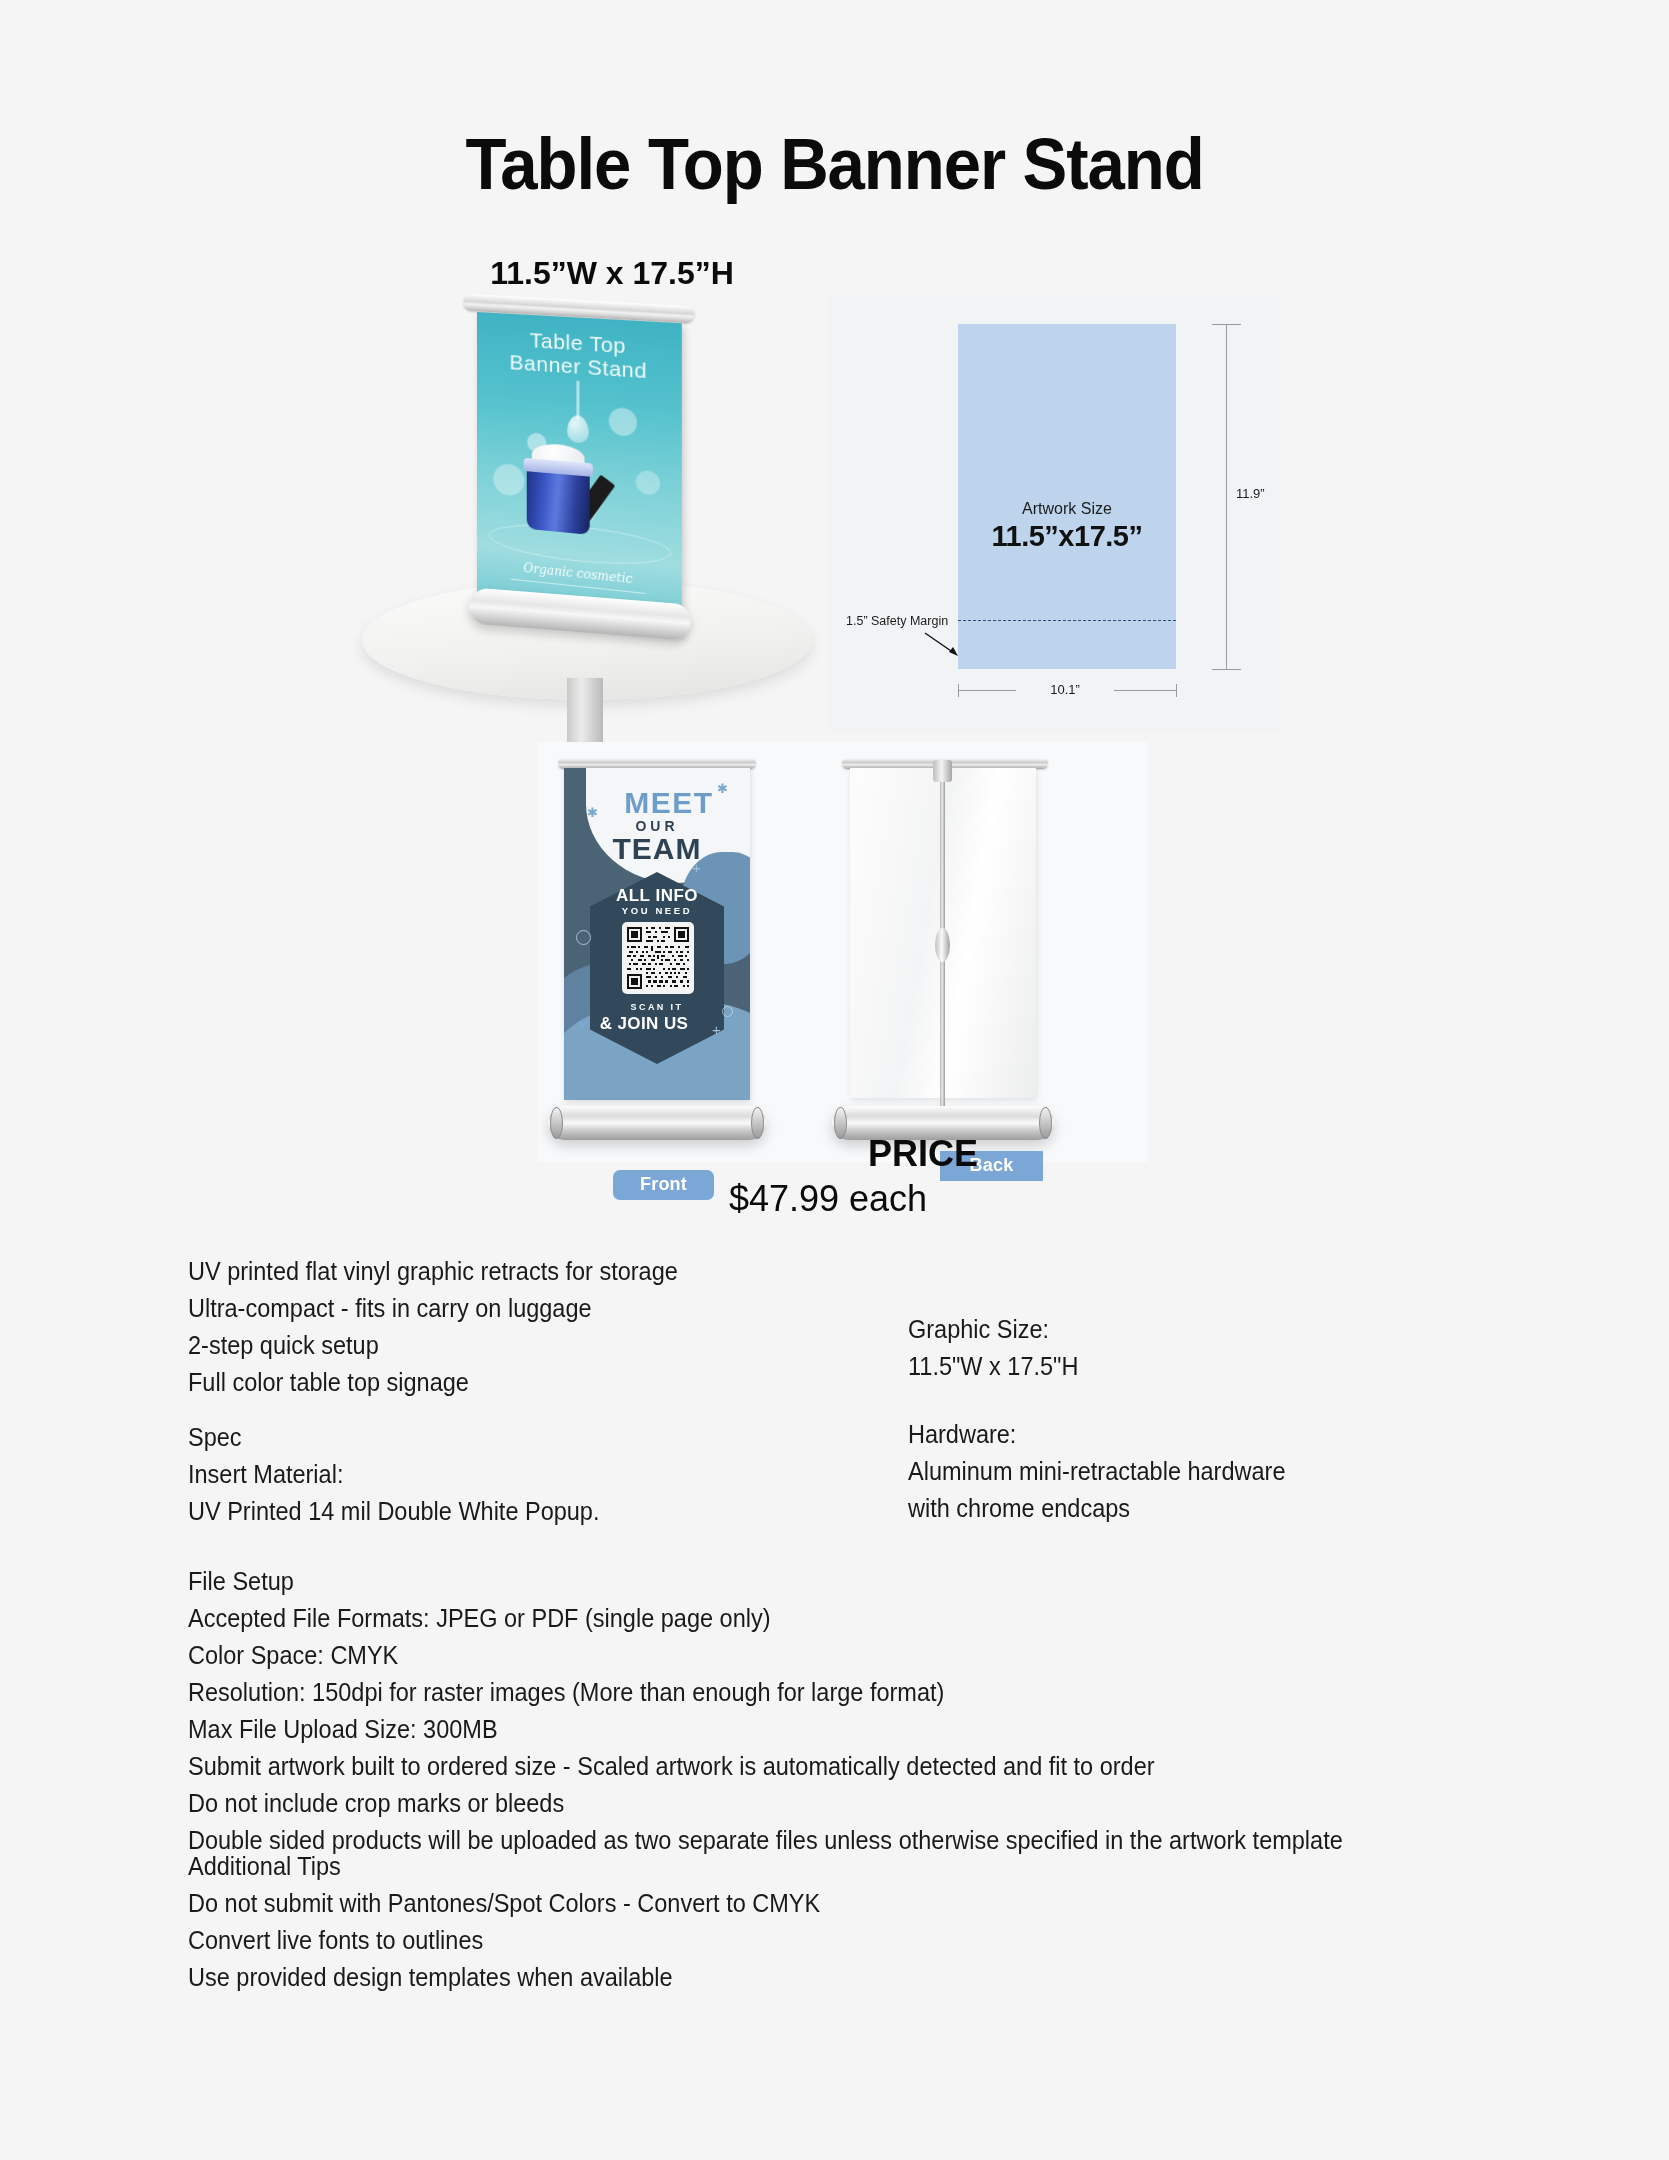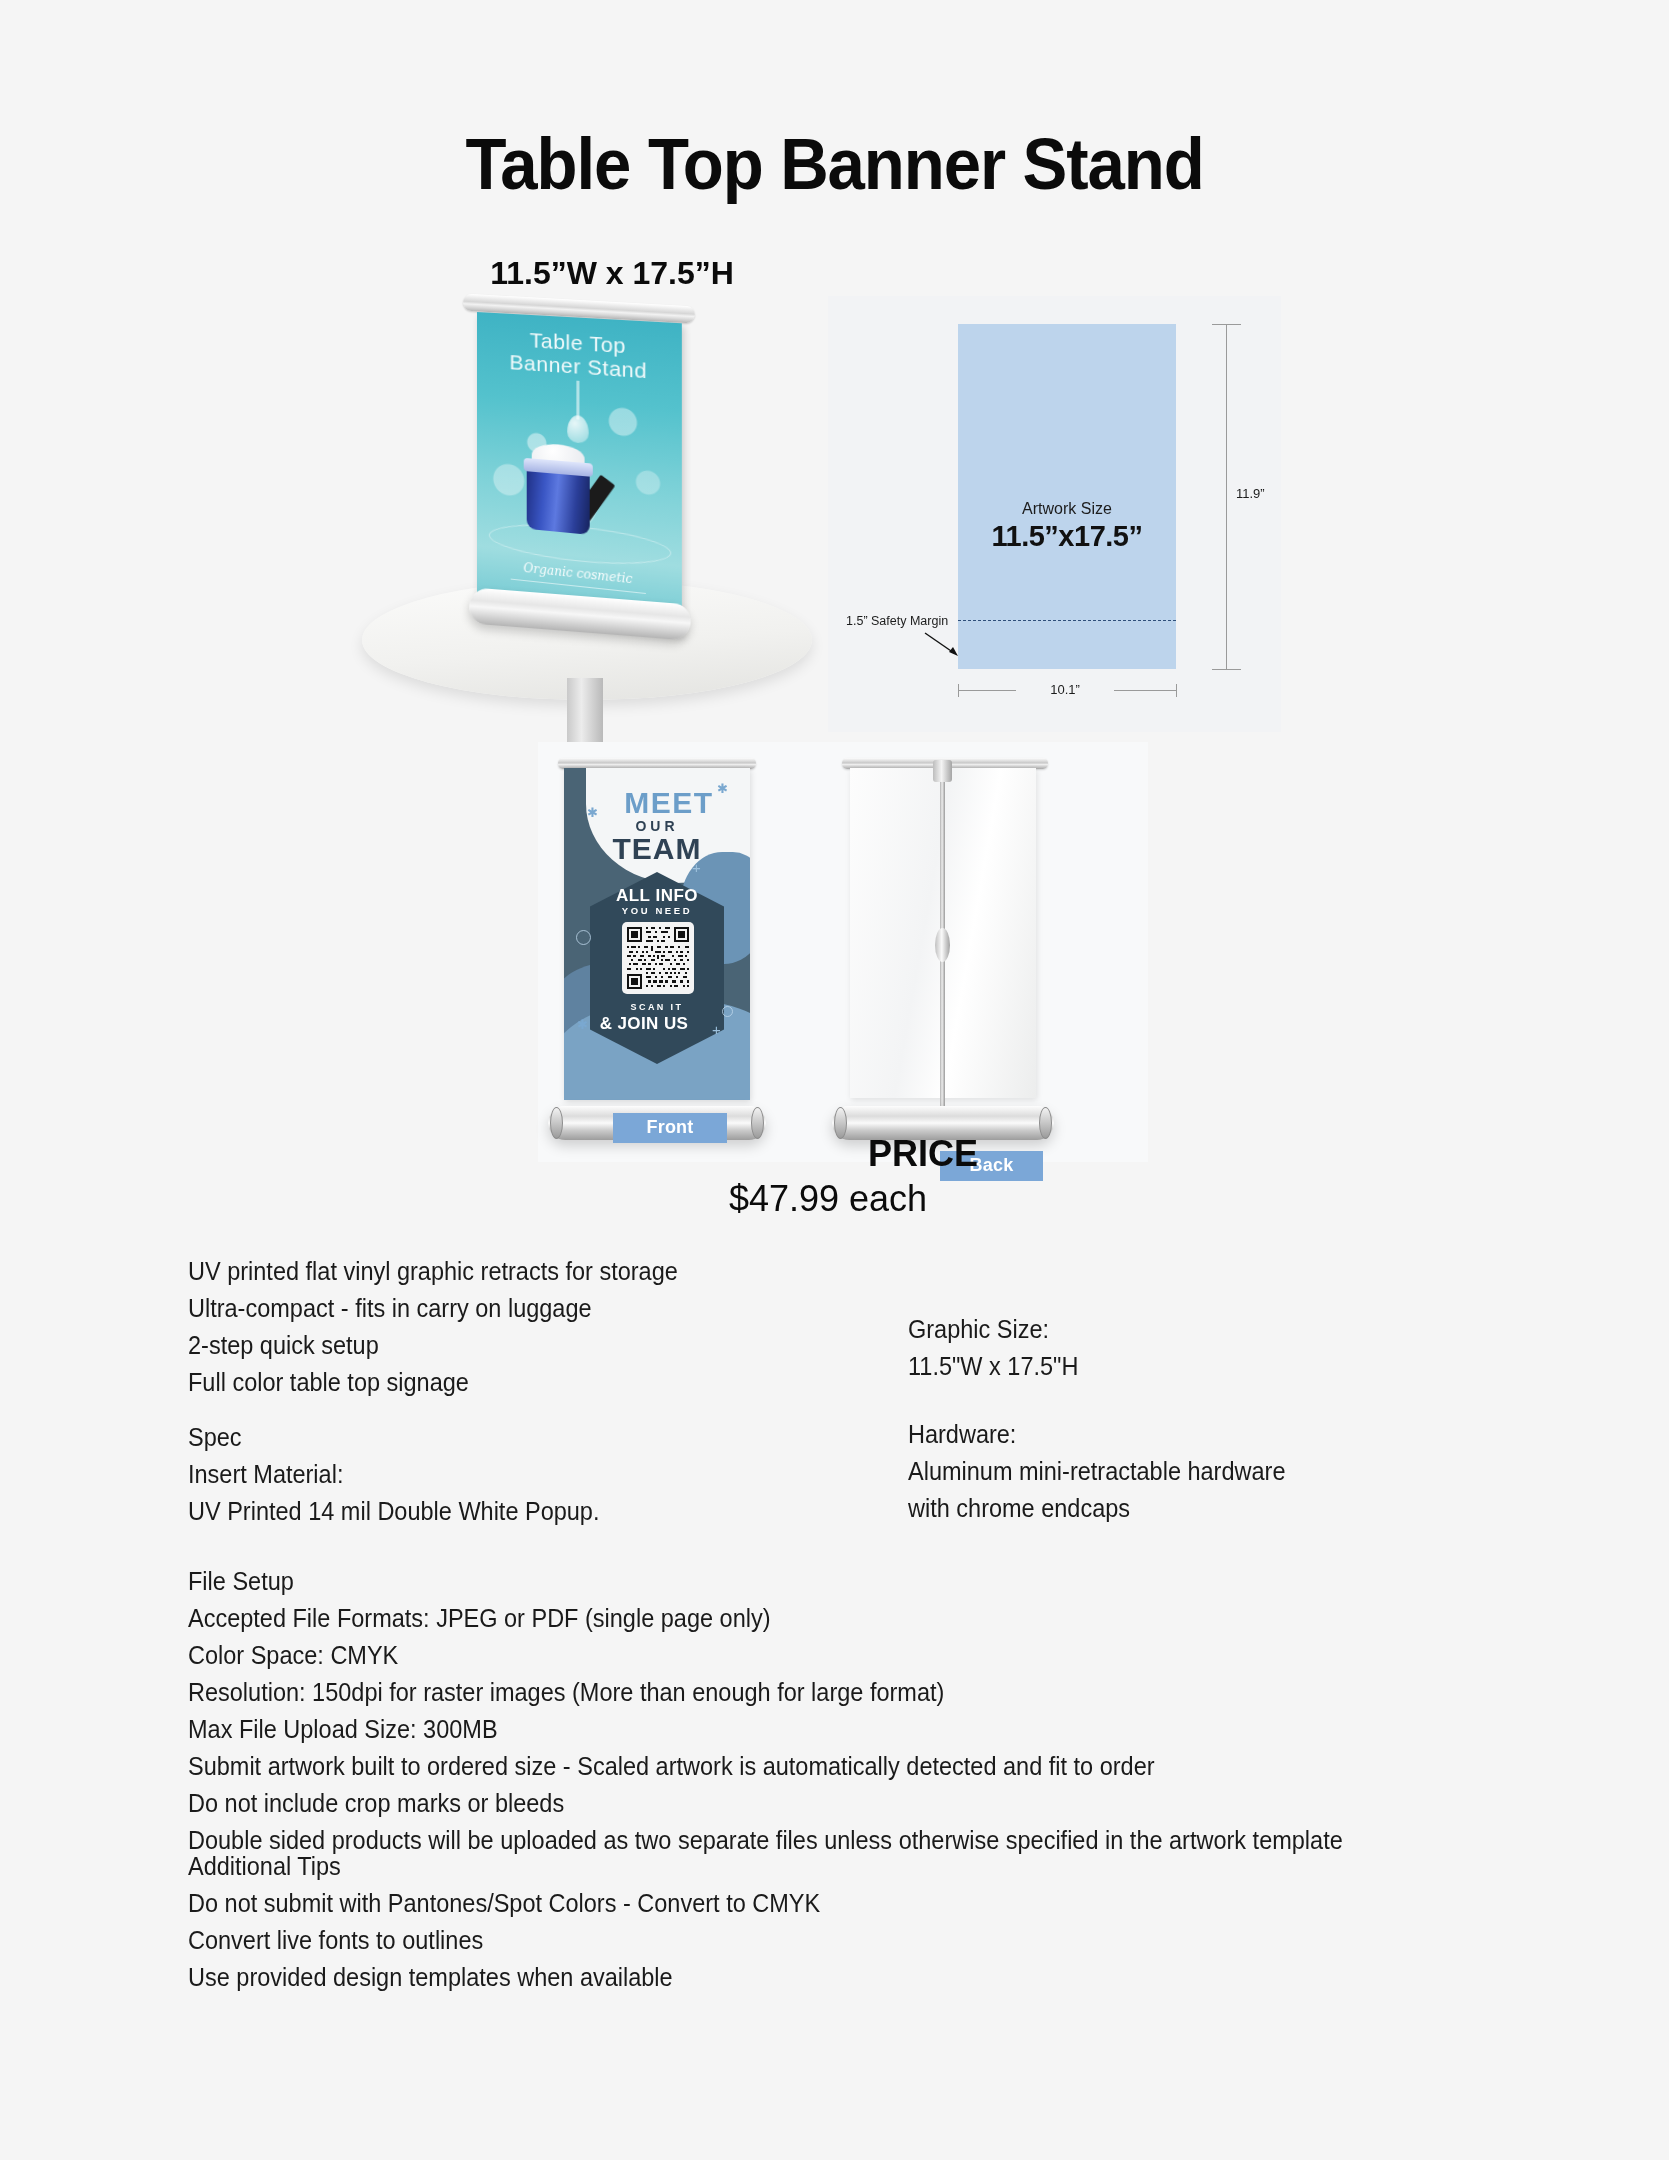--- a/index.html
+++ b/index.html
@@ -536,21 +536,21 @@
   .badge {
     position: absolute;
     background: #7ba7d7;
     color: #ffffff;
     font-weight: bold;
     font-size: 18px;
     text-align: center;
     padding: 4px 0 5px;
     letter-spacing: .2px;
   }
-  .badge-front { left: 613px; top: 1113px; width: 114px; }
+  .badge-front { left: 613px; top: 1170px; width: 101px; border-radius: 7px; }
   .badge-back  { left: 940px; top: 1151px; width: 103px; }
   .price-label {
     position: absolute;
     left: 678px;
     top: 1133px;
     width: 300px;
     text-align: right;
     font-weight: bold;
     font-size: 36px;
     color: #0b0b0b;

